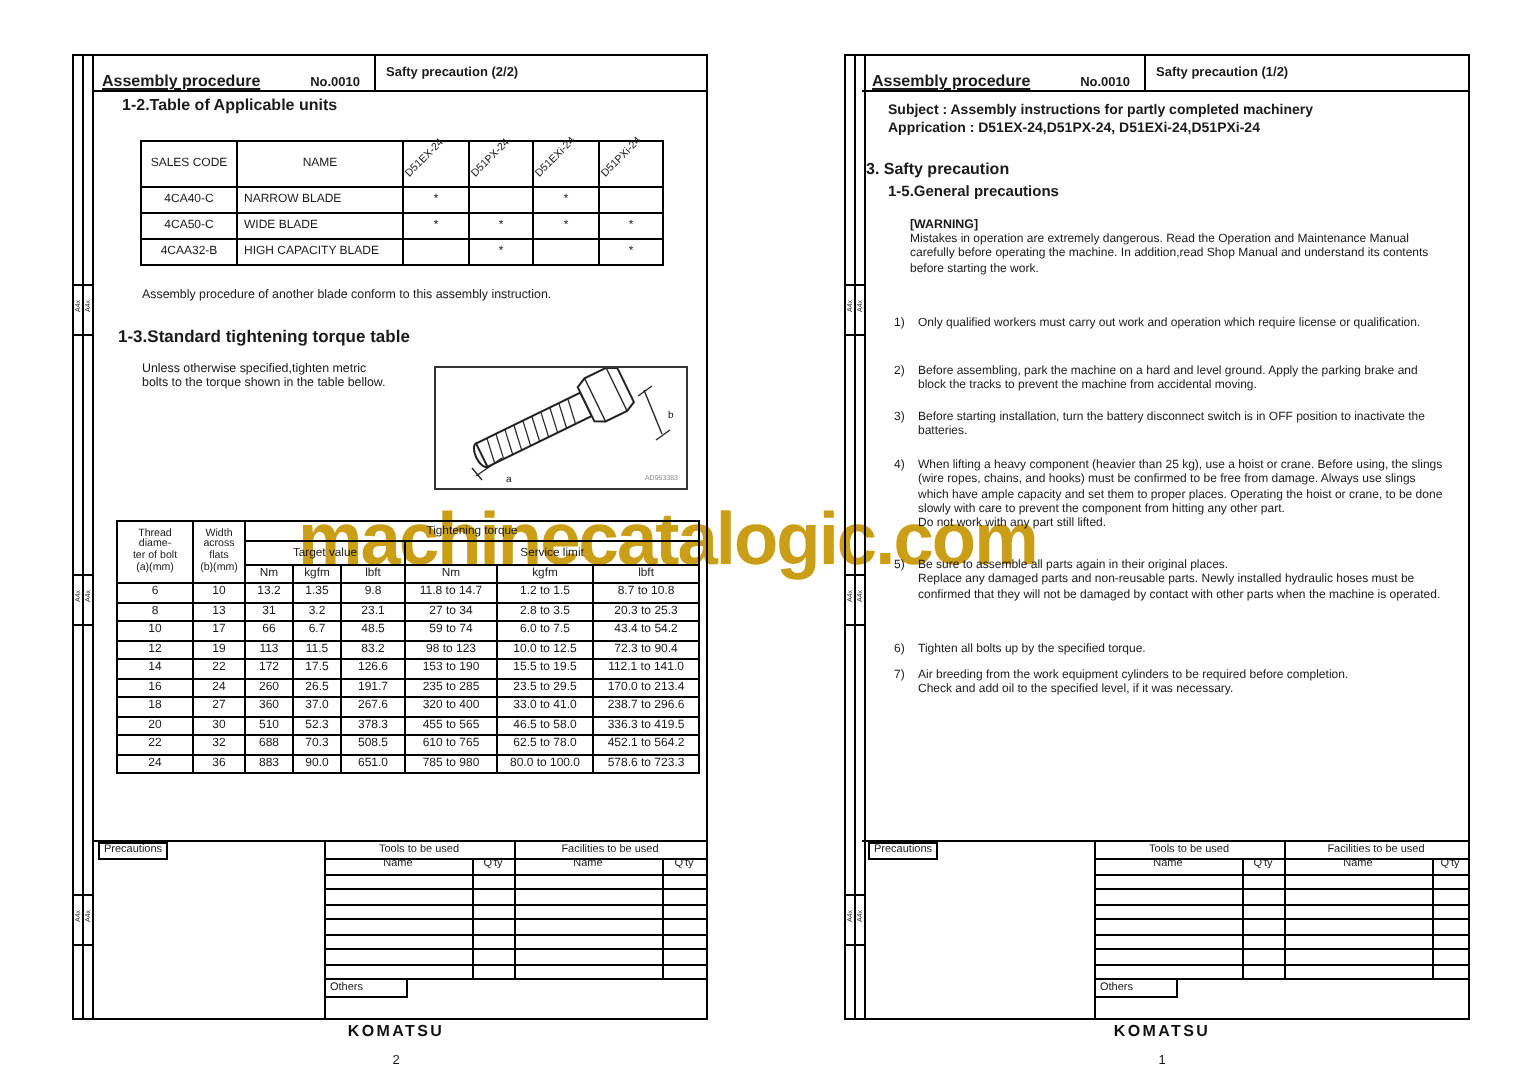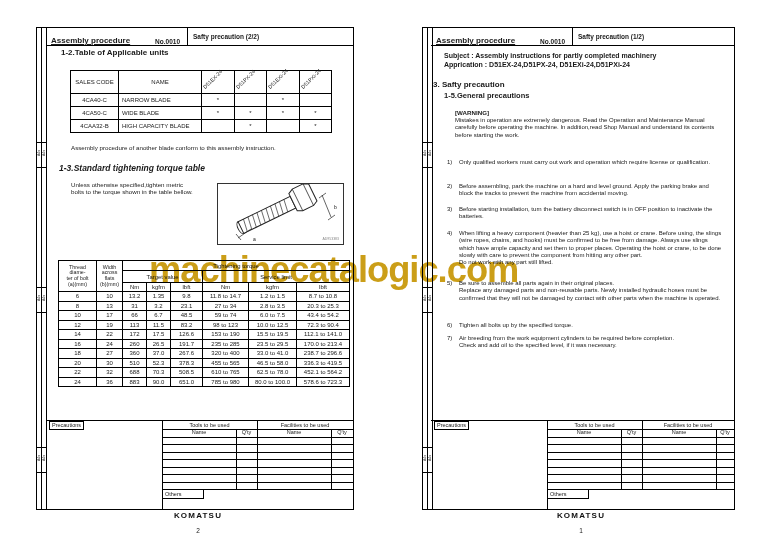--- a/index.html
+++ b/index.html
@@ -34,21 +34,21 @@
   .h1-2{position:absolute;left:24px;top:20px;font-size:8px;font-weight:bold;}
   .app-table{position:absolute;left:33px;top:42px;border-collapse:collapse;table-layout:fixed;width:261px;border:1.6px solid #000;font-size:6px;}
   .app-table th,.app-table td{border:1px solid #000;padding:0;text-align:center;vertical-align:middle;font-weight:normal;}
   .app-table thead tr{height:23px;}
   .app-table thead th{border-bottom:1.6px solid #000;}
   .app-table tbody tr{height:13px;}
   .app-table td.name-cell{text-align:left;padding-left:3px;}
   th.diag{position:relative;}
   .rot{position:absolute;left:4px;bottom:3px;transform:rotate(-45deg);transform-origin:0 100%;font-size:5.3px;white-space:nowrap;font-weight:normal;}
   .note{position:absolute;left:34px;top:116px;font-size:6.2px;}
-  .h1-3{position:absolute;left:22px;top:135px;font-size:8.5px;font-weight:bold;font-style:italic;}
+  .h1-3{position:absolute;left:22px;top:135px;font-size:8.5px;font-weight:bold;}
   .intro{position:absolute;left:34px;top:153px;font-size:6.2px;line-height:7.4px;}
   .fig{position:absolute;left:180px;top:155px;width:125px;height:60px;border:1px solid #333;background:#fff;}
 
   .torque{position:absolute;left:21px;top:232px;border-collapse:collapse;table-layout:fixed;width:291px;border:1.6px solid #000;font-size:6px;}
   .torque th,.torque td{border:1px solid #000;padding:0;text-align:center;vertical-align:middle;font-weight:normal;}
   .torque thead tr:nth-child(1){height:10px;}
   .torque thead tr:nth-child(2){height:12px;}
   .torque thead tr:nth-child(3){height:9px;}
   .torque thead th{font-size:5.9px;}
   .torque th.pre{white-space:pre-line;font-size:5.3px;line-height:5.6px;}

